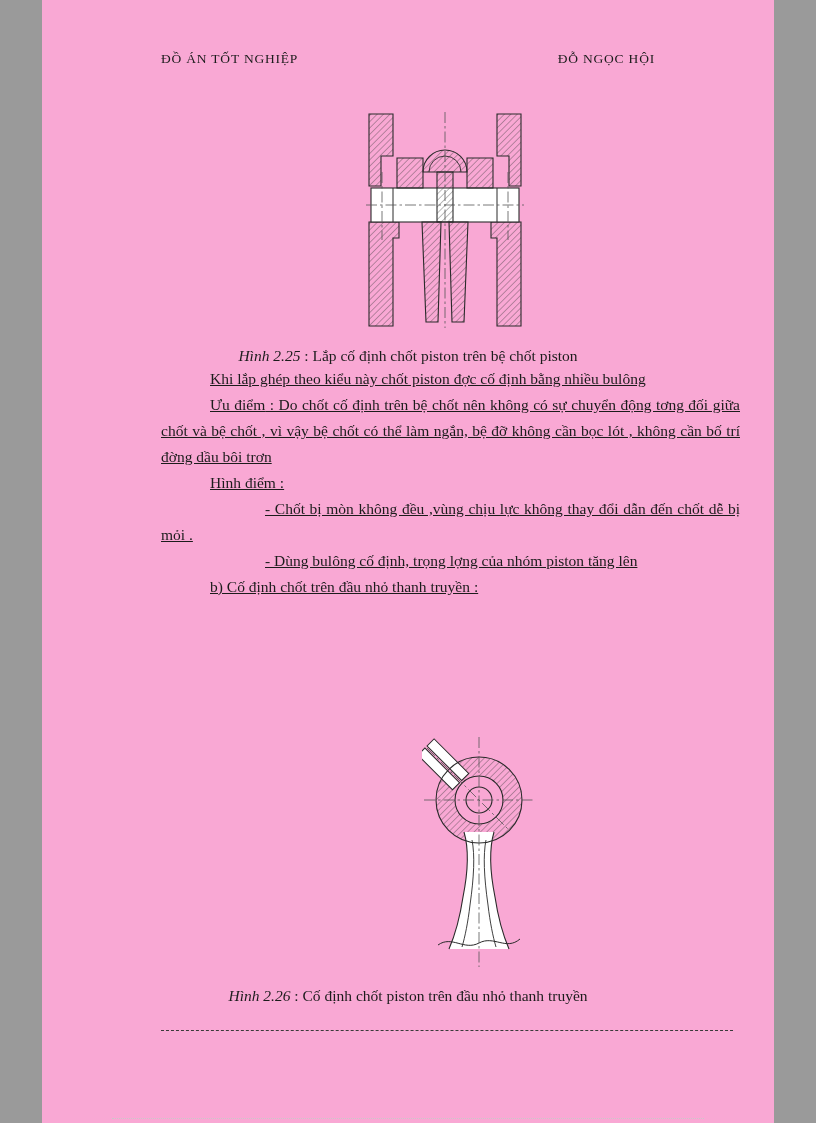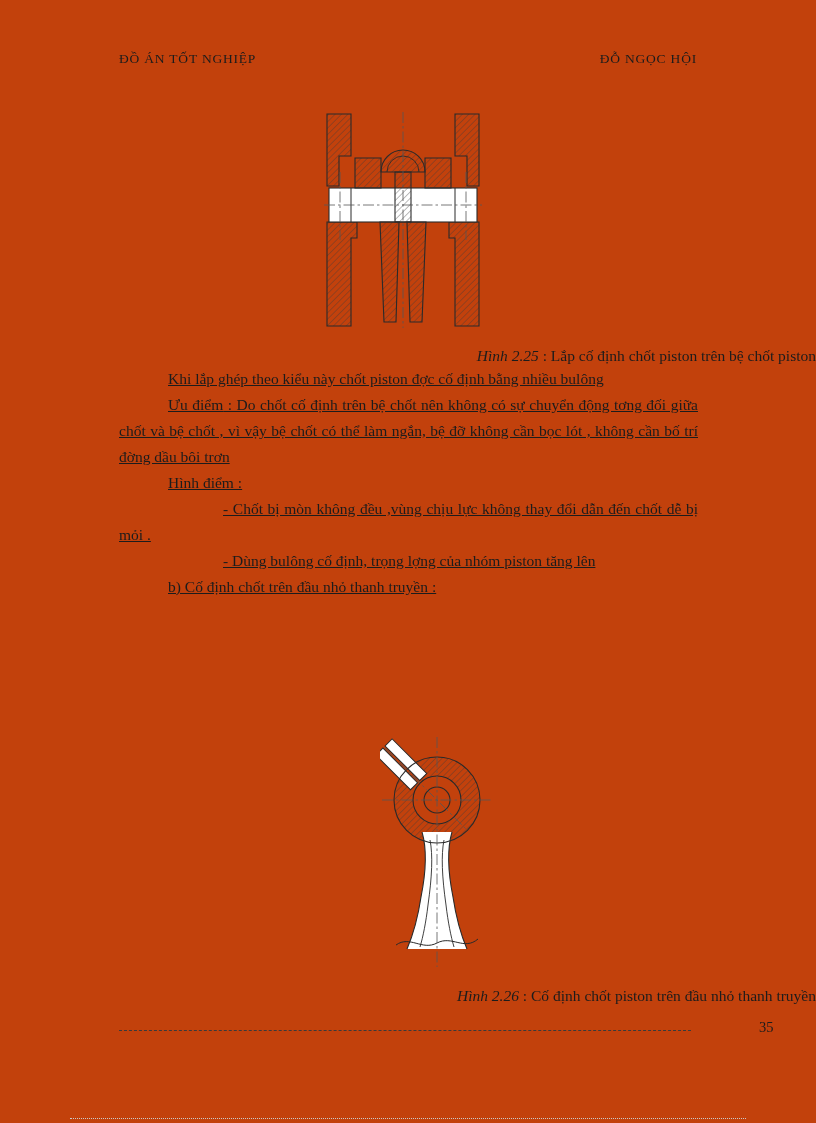--- a/index.html
+++ b/index.html
@@ -1,34 +1,34 @@
 <!DOCTYPE html>
 <html><head>
 <meta charset="utf-8">
 <style>
   html, body { margin: 0; padding: 0; background: #9a9a9a; }
   .page {
     position: relative;
-    width: 816px; height: 1123px;
+    width: 732px; height: 1123px;
     margin: 0 auto;
-    background: #c2410c;
+    background: #f9a8d4;
     font-family: "Liberation Serif", serif;
     color: #1c1c1c;
     overflow: hidden;
   }
   .header {
     position: absolute; top: 51px; left: 119px; right: 119px;
     display: flex; justify-content: space-between;
     font-size: 13.5px; letter-spacing: 0.8px;
   }
   .fig1 { position: absolute; top: 112px; left: 324px; }
   .fig2 { position: absolute; top: 737px; left: 380px; }
   .caption {
     position: absolute; left: 0; width: 100%;
-    text-align: right; font-size: 15.5px;
+    text-align: center; font-size: 15.5px;
   }
   .cap1 { top: 347px; }
   .cap2 { top: 987px; }
   .fig-label { font-style: italic; }
   .body-text {
     position: absolute; top: 366px; left: 119px; width: 579px;
     font-size: 15.5px; line-height: 26px; text-align: justify;
   }
   .body-text p { margin: 0; text-indent: 49px; text-decoration: underline; }
   .body-text p.bullet { text-indent: 104px; }

